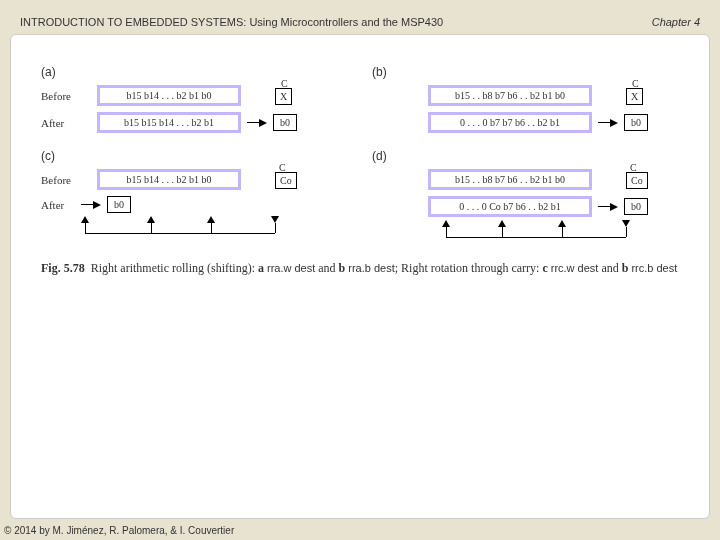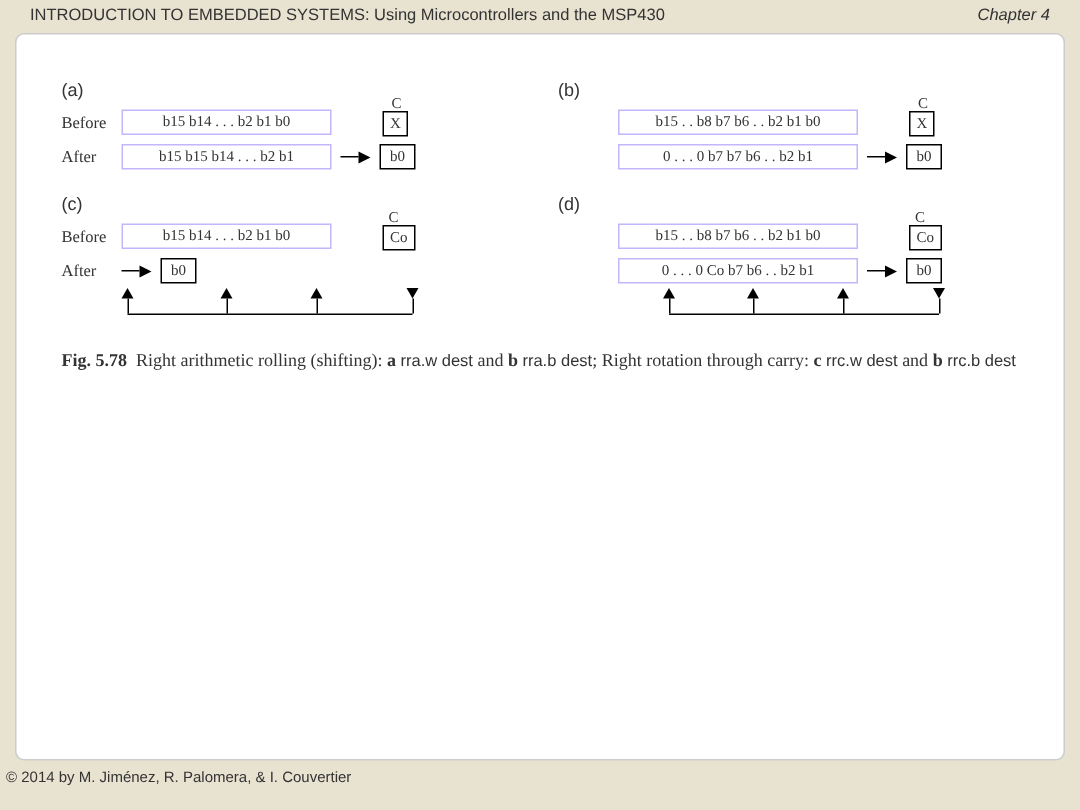--- a/index.html
+++ b/index.html
@@ -7,21 +7,21 @@
     padding: 0;
     width: 720px;
     height: 540px;
     background: #e8e2d0;
     font-family: Arial, sans-serif;
     font-size: 12px;
     color: #333;
     position: relative;
   }
   .header {
-    padding: 4px 20px 4px 20px;
+    padding: 16px 20px 4px 20px;
     display: flex;
     justify-content: space-between;
     font-size: 11px;
   }
   .header .title { font-size: 11px; }
   .header .chapter { font-size: 11px; font-style: italic; }
   .content-box {
     background: #fff;
     margin: 2px 10px 2px 10px;
     border: 1px solid #ccc;
@@ -55,26 +55,27 @@
     align-items: center;
     gap: 6px;
     margin: 6px 0;
     position: relative;
   }
   .rlabel {
     width: 34px;
     font-size: 11px;
   }
   .bitbox {
-    border: 1px solid #c4b5fd;
+    border: 3px solid #c4b5fd;
     padding: 2px 4px;
     font-size: 10px;
     white-space: nowrap;
     text-align: center;
     min-width: 130px;
+    margin-left: 16px;
   }
   .bitbox.wide { min-width: 150px; }
   .cbox {
     border: 1px solid #000;
     padding: 2px 4px;
     font-size: 10px;
     min-width: 14px;
     text-align: center;
   }
   .clabel {

